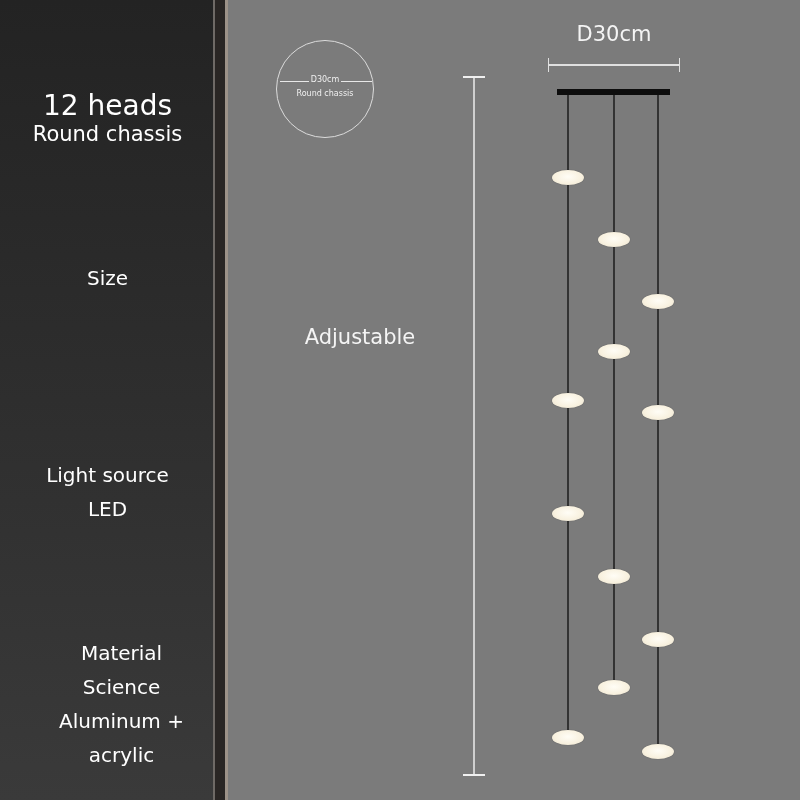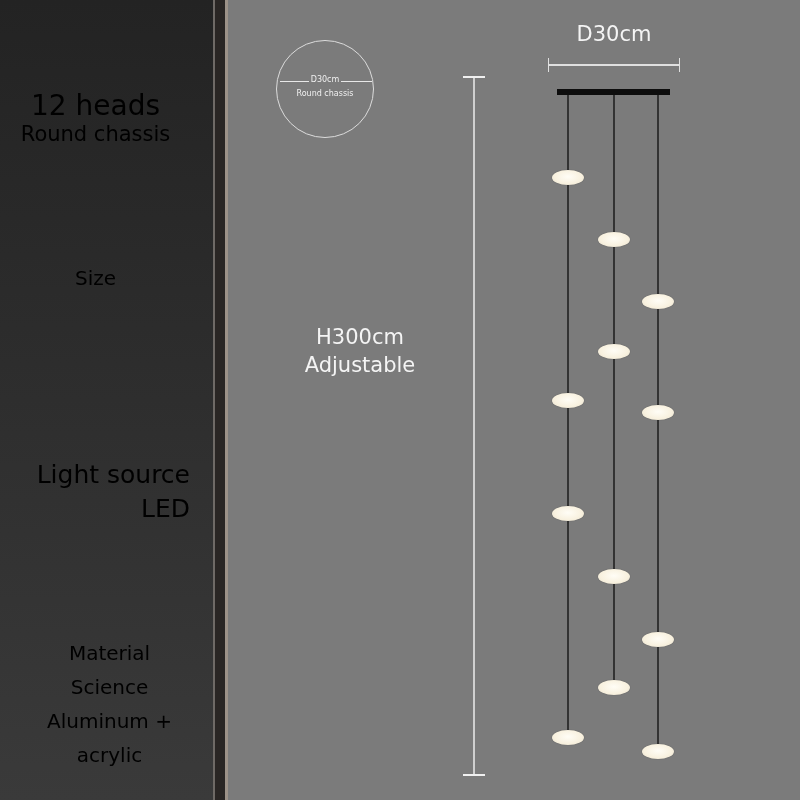--- a/index.html
+++ b/index.html
@@ -1,30 +1,30 @@
 <!DOCTYPE html>
 <html><head>
   <meta charset="utf-8">
   <style>
     html, body { margin: 0; padding: 0; }
     body { width: 800px; height: 800px; position: relative; overflow: hidden; background: #7b7b7b; font-family: "DejaVu Sans", sans-serif; }
     .left-panel { position: absolute; left: 0; top: 0; width: 213px; height: 800px; background: linear-gradient(to bottom, #232323 0%, #2e2e2e 50%, #3a3a3a 100%); }
     .divider-light { position: absolute; left: 213px; top: 0; width: 2px; height: 800px; background: #6f6a66; }
     .divider-dark { position: absolute; left: 215px; top: 0; width: 10px; height: 800px; background: #2a2624; }
     .divider-tan { position: absolute; left: 225px; top: 0; width: 3px; height: 800px; background: #9d9288; }
-    .spec { position: absolute; left: 1px; width: 189px; text-align: center; color: #000000; }
+    .spec { position: absolute; left: 13px; width: 189px; text-align: center; color: #ffffff; }
     .spec .t1 { display: block; line-height: 1.15; }
     .spec .t2 { display: block; line-height: 1.2; }
     .spec-heads { top: 90px; }
     .spec-heads .t1 { font-size: 28px; }
     .spec-heads .t2 { font-size: 21px; }
     .spec-size { top: 263px; }
     .spec-size .t1, .spec-size .t2 { font-size: 20px; line-height: 30px; }
     .spec-light { top: 458px; }
-    .spec-light .t1, .spec-light .t2 { font-size: 25px; line-height: 34px; text-align: right; }
+    .spec-light .t1, .spec-light .t2 { font-size: 20px; line-height: 34px; }
     .spec-material { top: 636px; }
     .spec-material .t1, .spec-material .t2 { font-size: 20px; line-height: 34px; padding-left: 28px; }
 
     .chassis-circle { position: absolute; left: 276px; top: 40px; width: 96px; height: 96px; border: 1.5px solid #dcdcdc; border-radius: 50%; }
     .chassis-dim { position: absolute; left: 279px; top: 75px; width: 92px; text-align: center; color: #f0f0f0; font-size: 8px; }
     .chassis-arrow { position: absolute; left: 280px; top: 81px; width: 92px; height: 1px; background: #e8e8e8; }
     .chassis-label { position: absolute; left: 276px; top: 89px; width: 98px; text-align: center; color: #f0f0f0; font-size: 8px; }
 
     .d-label { position: absolute; left: 548px; top: 22px; width: 132px; text-align: center; color: #f4f4f4; font-size: 21px; }
     .d-line { position: absolute; left: 548px; top: 64px; width: 132px; height: 2px; background: #e0e0e0; }
@@ -69,21 +69,20 @@
 
 <div class="d-label">D30cm</div>
 <div class="d-line"></div>
 <div class="d-tick" style="left:548px"></div>
 <div class="d-tick" style="left:679px"></div>
 
 <div class="h-line"></div>
 <div class="h-cap" style="top:76px"></div>
 <div class="h-cap" style="top:774px"></div>
 <div class="h-label">
-  <div>H300cm</div>
   <div>Adjustable</div>
 </div>
 
 <div class="top-bar"></div>
 <div id="fixture">
     <div class="cord" style="left: 567px; top: 95px; height: 643px;"></div>
     <div class="cord" style="left: 613px; top: 95px; height: 593px;"></div>
     <div class="cord" style="left: 657px; top: 95px; height: 657px;"></div>
     <div class="lamp" style="left: 568px; top: 178px;"></div>
     <div class="lamp" style="left: 614px; top: 240px;"></div>

